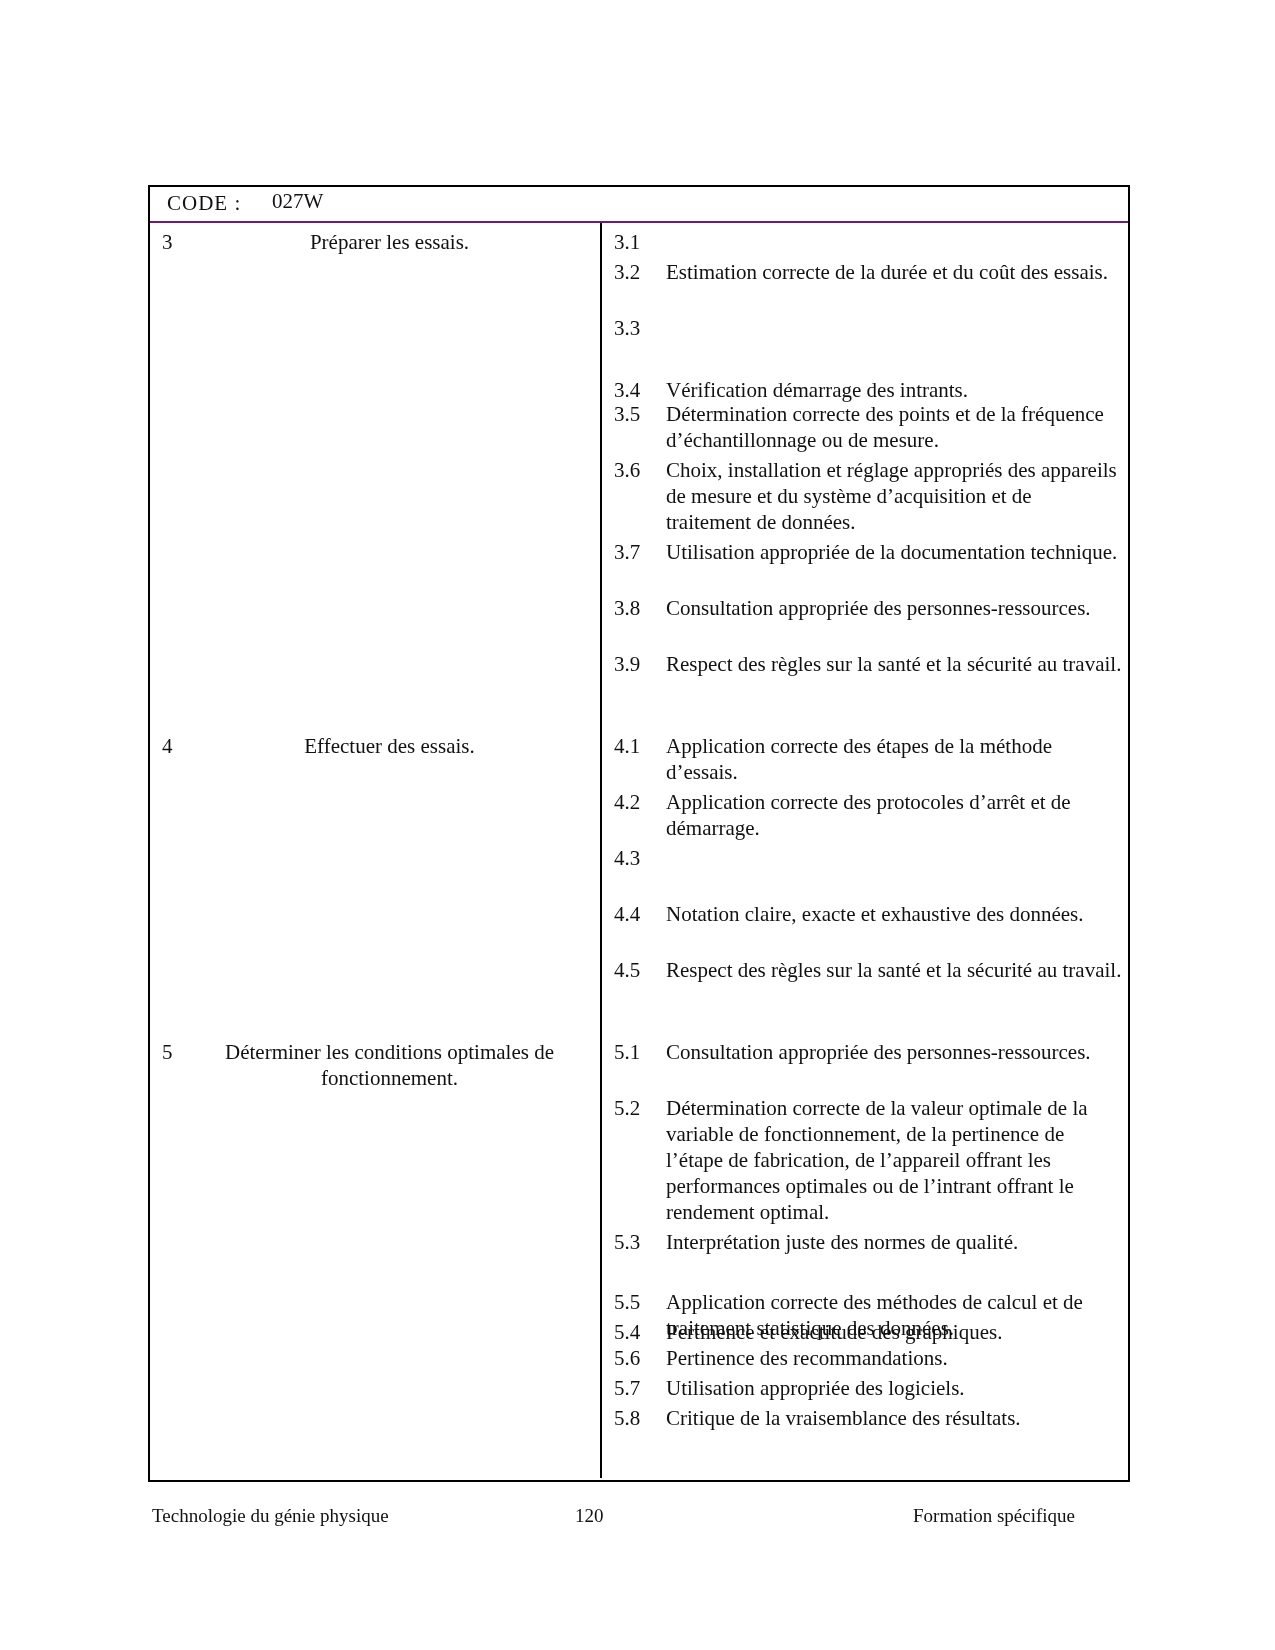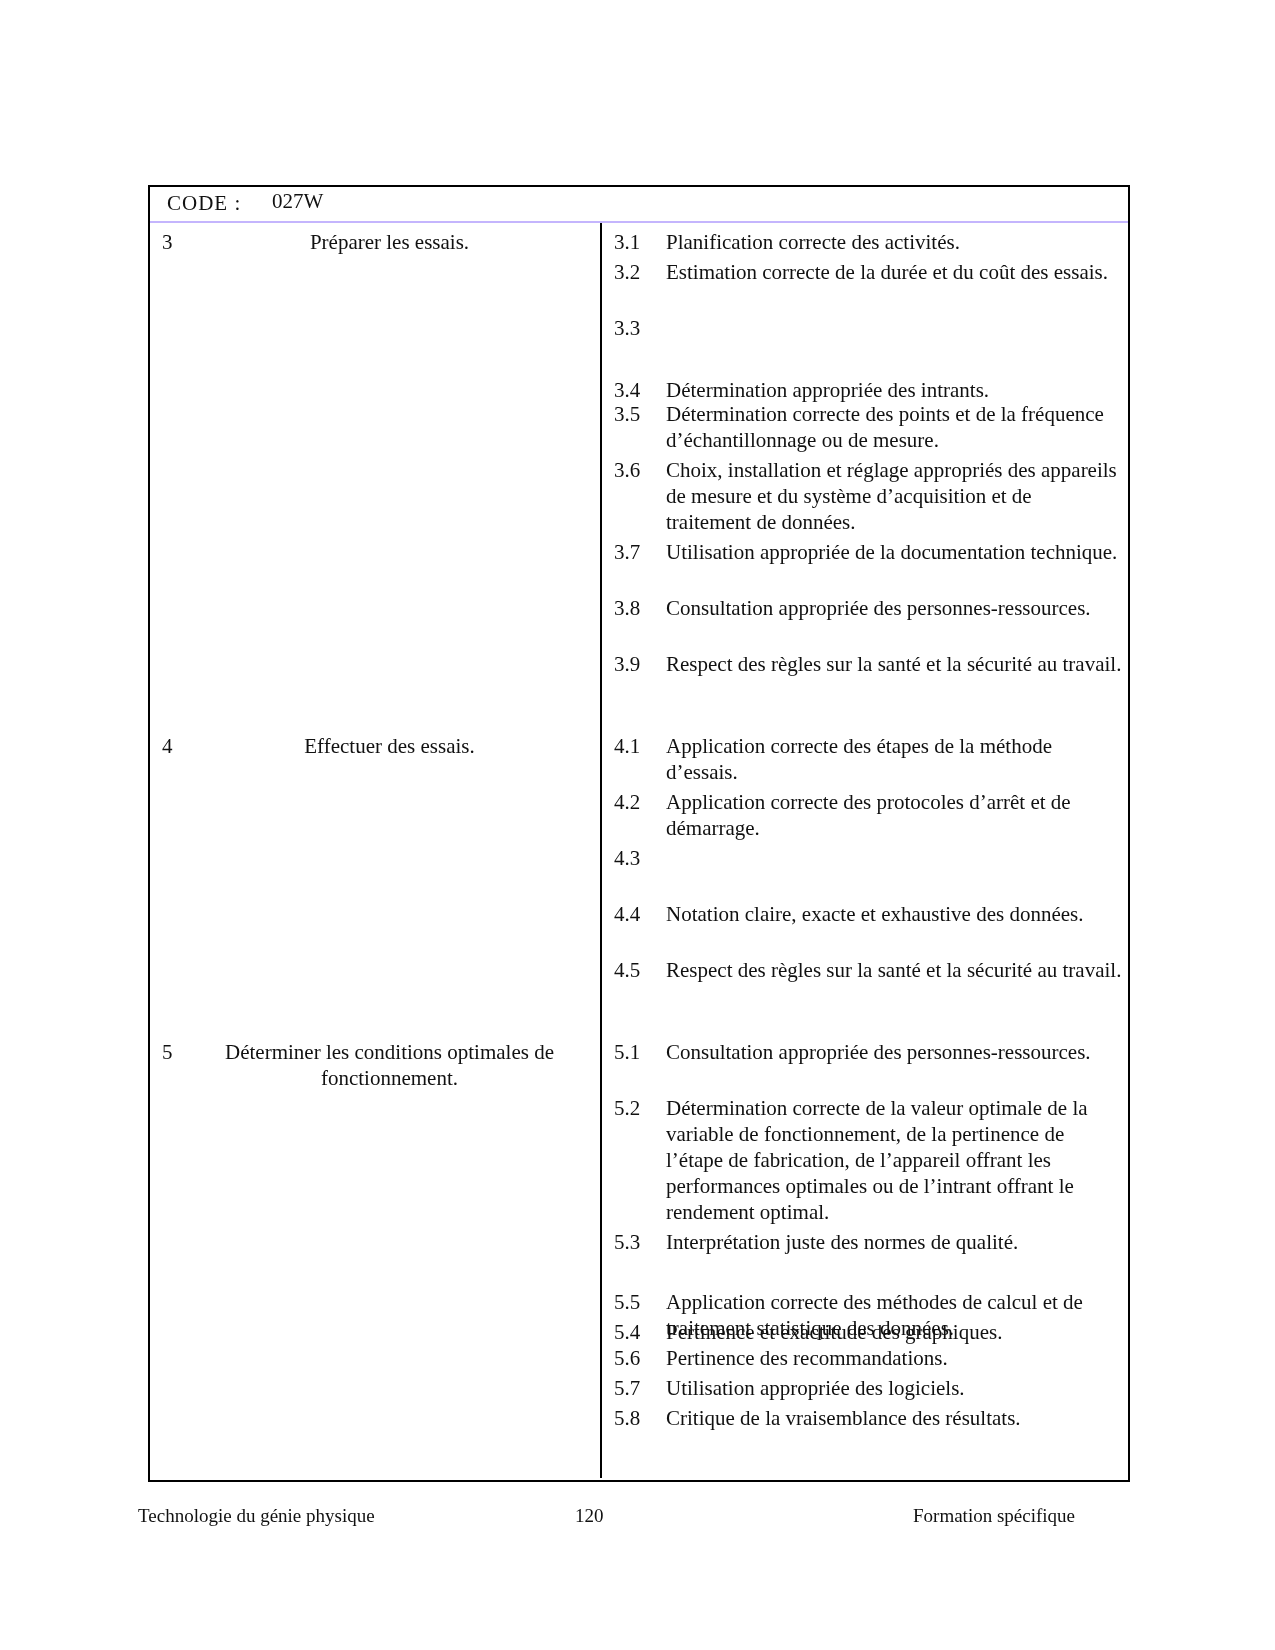--- a/index.html
+++ b/index.html
@@ -7,21 +7,21 @@
     width: 1275px; height: 1650px; position: relative; overflow: hidden;
     font-family: "Liberation Serif", "DejaVu Serif", serif;
     color: #111111;
   }
   .frame {
     position: absolute; left: 148px; top: 185px; width: 982px; height: 1297px;
     border: 2px solid #000; box-sizing: border-box;
   }
   .code-row {
     position: absolute; left: 0; top: 0; right: 0; height: 34px;
-    border-bottom: 2px solid #c4b5fd;
+    border-bottom: 2px solid #701a75;
     font-size: 21px; line-height: 32px;
   }
   .code-label { position: absolute; left: 17px; top: 0; letter-spacing: 1px; }
   .code-value { position: absolute; left: 122px; top: -2px; }
   .divider {
     position: absolute; left: 450px; top: 36px; bottom: 2px; width: 2px; background: #000;
   }
   .left-col { position: absolute; left: 0; top: 0; width: 450px; }
   .right-col { position: absolute; left: 452px; top: 0; width: 526px; }
   .task {
@@ -32,21 +32,21 @@
   .task .txt { display: block; margin-left: 35px; text-align: center; }
   .crit {
     position: absolute; left: 12px; width: 508px;
     font-size: 21px; line-height: 26px;
   }
   .crit .num { position: absolute; left: 0; top: 0; }
   .crit .txt { display: block; margin-left: 52px; }
   .footer {
     position: absolute; top: 1504px; font-size: 19px; line-height: 24px;
   }
-  .f-left { left: 138px; }
+  .f-left { left: 152px; }
   .f-center { left: 575px; }
   .f-right { left: 913px; }
 </style>
 </head>
 <body>
 
 <div class="frame">
   <div class="code-row">
     <span class="code-label">CODE :</span>
     <span class="code-value">027W</span>
@@ -65,32 +65,31 @@
     <div class="task" style="top:852px">
       <span class="num">5</span>
       <span class="txt">Déterminer les conditions optimales de fonctionnement.</span>
     </div>
   </div>
 
   <div class="right-col">
 
     <div class="crit" style="top:42px">
         <span class="num">3.1</span>
-        <span class="txt">Planification correcte des activités.</span>
       </div>
     <div class="crit" style="top:72px">
         <span class="num">3.2</span>
         <span class="txt">Estimation correcte de la durée et du coût des essais.</span>
       </div>
     <div class="crit" style="top:128px">
         <span class="num">3.3</span>
       </div>
     <div class="crit" style="top:190px">
         <span class="num">3.4</span>
-        <span class="txt">Détermination appropriée des intrants.</span>
+        <span class="txt">Vérification démarrage des intrants.</span>
       </div>
     <div class="crit" style="top:214px">
         <span class="num">3.5</span>
         <span class="txt">Détermination correcte des points et de la fréquence d’échantillonnage ou de mesure.</span>
       </div>
     <div class="crit" style="top:270px">
         <span class="num">3.6</span>
         <span class="txt">Choix, installation et réglage appropriés des appareils de mesure et du système d’acquisition et de traitement de données.</span>
       </div>
     <div class="crit" style="top:352px">

